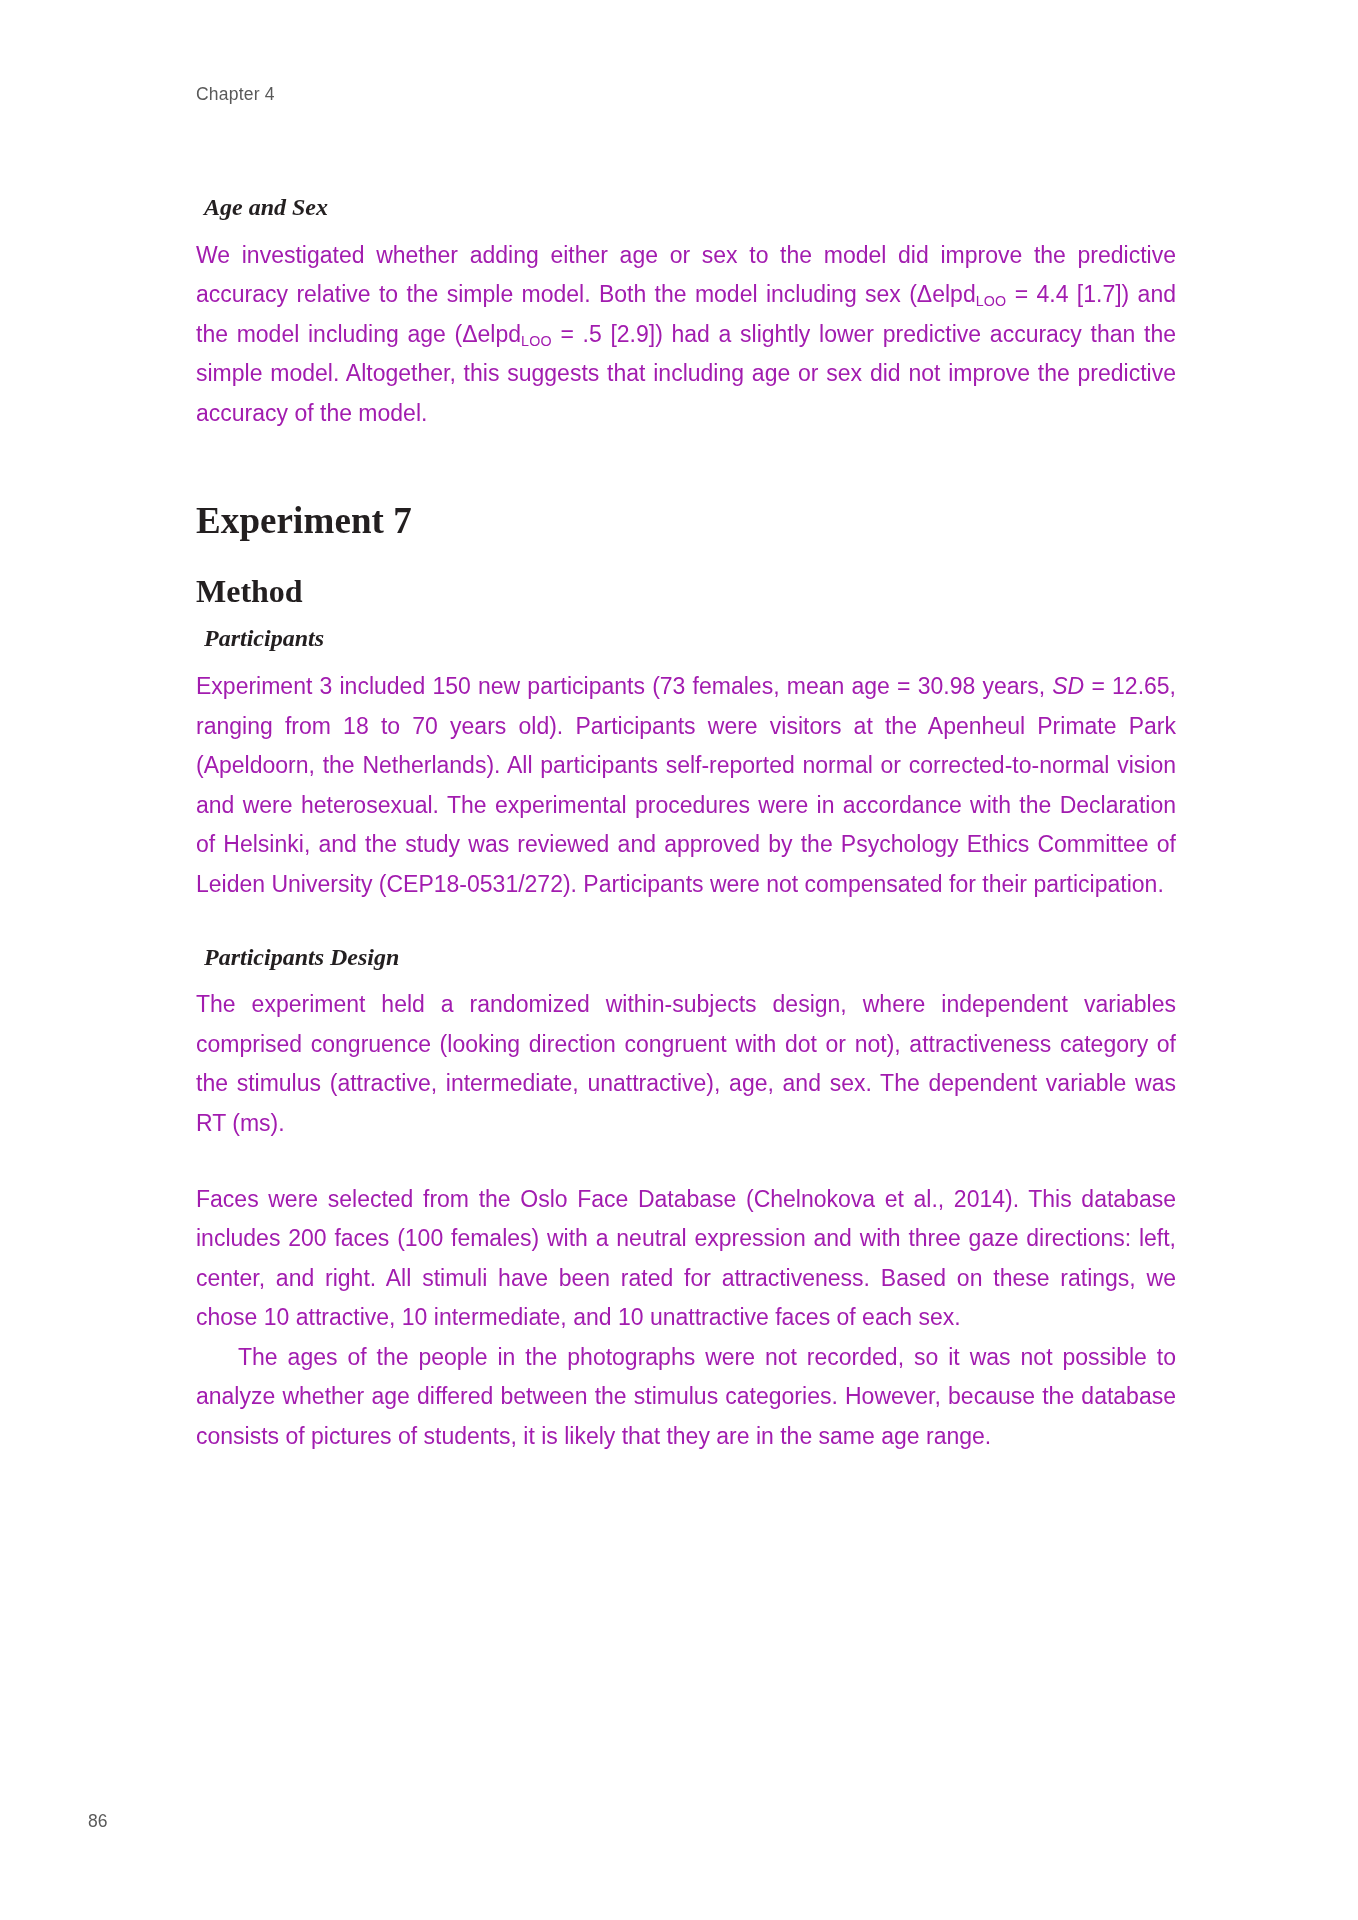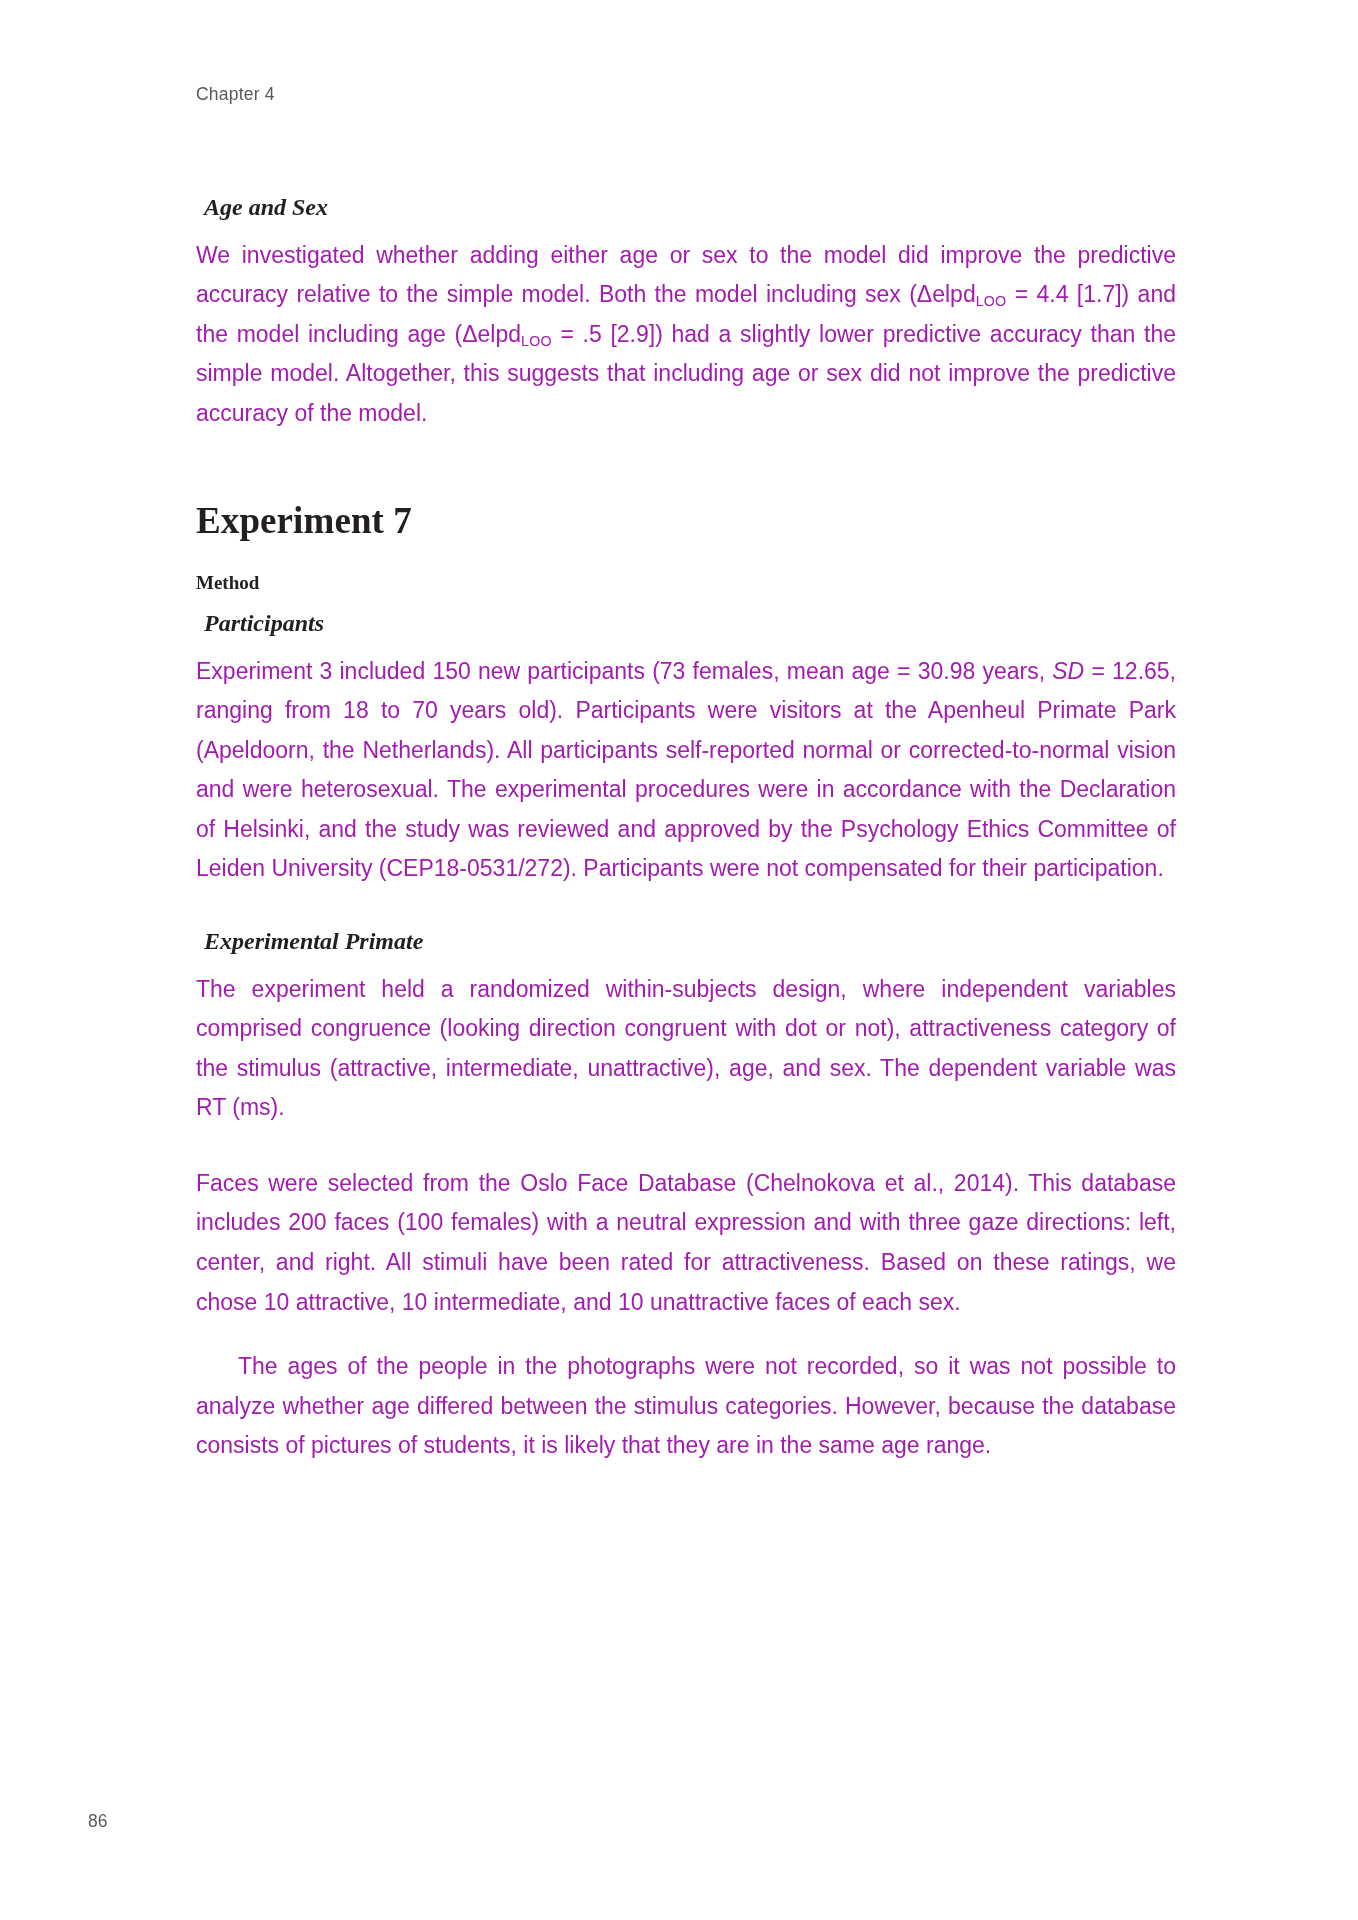--- a/index.html
+++ b/index.html
@@ -51,21 +51,21 @@
     font-size: 37px;
     line-height: 1.15;
     margin: 0;
     padding: 0;
     color: #231f20;
     letter-spacing: 0.1px;
   }
   h3.level2 {
     font-family: "Liberation Serif", serif;
     font-weight: bold;
-    font-size: 19px;
+    font-size: 32px;
     line-height: 1.2;
     margin: 0;
     padding: 0;
     color: #231f20;
   }
   h4.level3 {
     font-family: "Liberation Serif", serif;
     font-style: italic;
     font-weight: bold;
     font-size: 24px;
@@ -79,21 +79,20 @@
     font-size: 23px;
     line-height: 1.72;
     margin: 0;
     padding: 0;
     text-align: justify;
     color: #a21caf;
     hyphens: none;
   }
   p.body.first-indent {
     text-indent: 42px;
-    margin-top: 25px;
   }
 
   .sp-xs { height: 6px; }
   .sp-m  { height: 30px; }
   .sp-xl { height: 66px; }
 
   .italic { font-style: italic; }
   sub {
     font-size: 0.62em;
     vertical-align: -0.28em;
@@ -122,21 +121,21 @@
     <h3 class="level2">Method</h3>
 
     <div class="sp-xs"></div>
 
     <h4 class="level3">Participants</h4>
     <div class="sp-xs"></div>
     <p class="body"><span>Experiment 3 included 150 new participants (73 females, mean age = 30.98 years, </span><span class="italic">SD</span><span> = 12.65, ranging from 18 to 70 years old). Participants were visitors at the Apenheul Primate Park (Apeldoorn, the Netherlands). All participants self-reported normal or corrected-to-normal vision and were heterosexual. The experimental procedures were in accordance with the Declaration of Helsinki, and the study was reviewed and approved by the Psychology Ethics Committee of Leiden University (CEP18-0531/272). Participants were not compensated for their participation.</span></p>
 
     <div class="sp-m"></div>
 
-    <h4 class="level3">Experimental Primate</h4>
+    <h4 class="level3">Participants Design</h4>
     <div class="sp-xs"></div>
     <p class="body">The experiment held a randomized within-subjects design, where independent variables comprised congruence (looking direction congruent with dot or not), attractiveness category of the stimulus (attractive, intermediate, unattractive), age, and sex. The dependent variable was RT (ms).</p>
 
     <div class="sp-m"></div>
 
     <div class="sp-xs"></div>
     <p class="body">Faces were selected from the Oslo Face Database (Chelnokova et al., 2014). This database includes 200 faces (100 females) with a neutral expression and with three gaze directions: left, center, and right. All stimuli have been rated for attractiveness. Based on these ratings, we chose 10 attractive, 10 intermediate, and 10 unattractive faces of each sex.</p>
     <p class="body first-indent">The ages of the people in the photographs were not recorded, so it was not possible to analyze whether age differed between the stimulus categories. However, because the database consists of pictures of students, it is likely that they are in the same age range.</p>
 
   </div>

